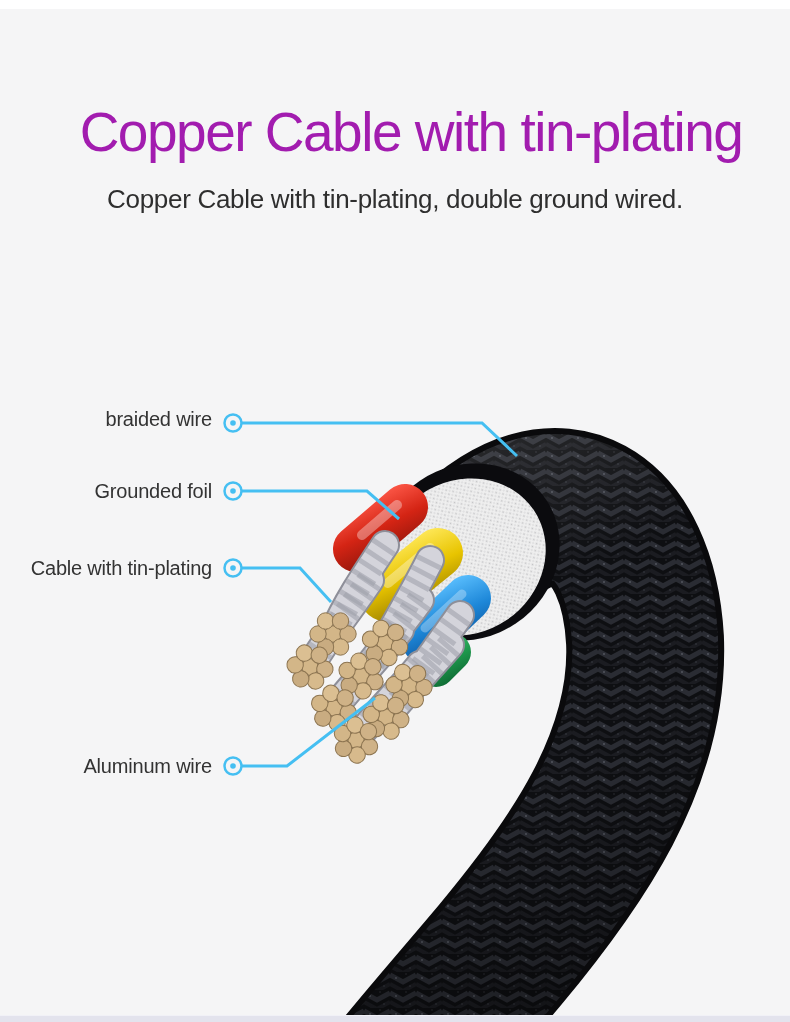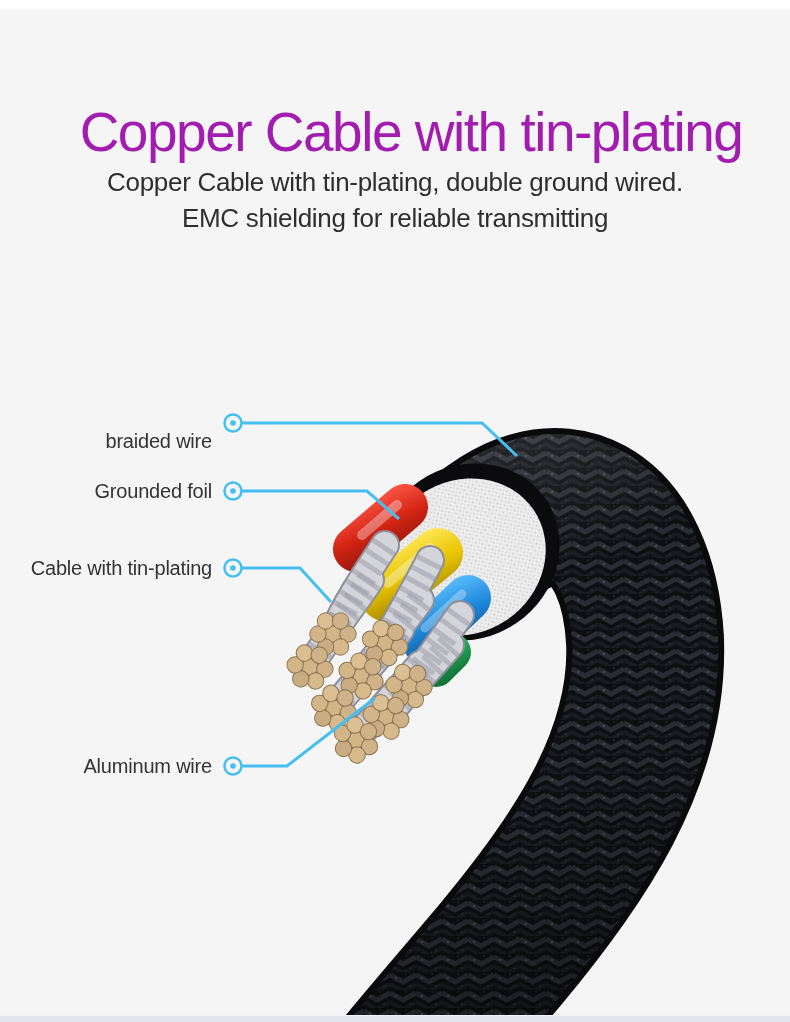--- a/index.html
+++ b/index.html
@@ -9,44 +9,44 @@
     font-family:"Liberation Sans", sans-serif;
   }
   .top-strip{position:absolute;left:0;top:0;width:790px;height:9px;background:#ffffff;}
   .bottom-strip{position:absolute;left:0;bottom:0;width:790px;height:6px;background:#e3e3ed;border-top:1px solid #f1f1f7;z-index:6;}
   .title{
     position:absolute;left:0;top:84px;width:790px;margin:16px;
     text-align:center;font-size:55px;font-weight:400;letter-spacing:-1.5px;
     color:#a21caf;z-index:5;
   }
   .subtitle{
-    position:absolute;left:0;top:164px;width:790px;margin:0;
+    position:absolute;left:0;top:181px;width:790px;margin:0;
     text-align:center;font-size:26px;font-weight:400;letter-spacing:-0.3px;
     color:#2e2e2e;line-height:36px;z-index:5;
   }
   .diagram-svg{position:absolute;left:0;top:0;z-index:2;}
   .callout-label{
     position:absolute;right:578px;white-space:nowrap;text-align:right;
     font-size:20px;line-height:26px;color:#333333;letter-spacing:-0.2px;z-index:5;
   }
-  .lbl-1{top:428px;padding-left:6px;}
+  .lbl-1{top:406px;padding-left:6px;}
   .lbl-2{top:478px;}
   .lbl-3{top:555px;}
   .lbl-4{top:753px;}
 </style>
 </head>
 <body>
 
 <div class="stage">
 
   <div class="top-strip"></div>
 
   <h1 class="title">Copper Cable with tin-plating</h1>
 
-  <p class="subtitle"><span>Copper Cable with tin-plating, double ground wired.</span><br><span>EMC shielding for reliable transmitting</span></p>
+  <p class="subtitle"><span>Copper Cable with tin-plating, double ground wired.</span><br></p>
 
   <svg class="diagram-svg" width="790" height="1022" viewBox="0 0 790 1022">
     <defs>
 
       <pattern id="braid" width="26" height="18" patternUnits="userSpaceOnUse">
         <rect width="26" height="18" fill="#0e0f12"></rect>
         <path d="M0,3 L13,10 L26,3" stroke="#2a2c33" stroke-width="5" fill="none"></path>
         <path d="M0,12 L13,19 L26,12" stroke="#1b1c21" stroke-width="4" fill="none"></path>
         <circle cx="6" cy="6" r="0.9" fill="#8a8d98" opacity="0.45"></circle>
         <circle cx="20" cy="14" r="0.8" fill="#767984" opacity="0.35"></circle>

